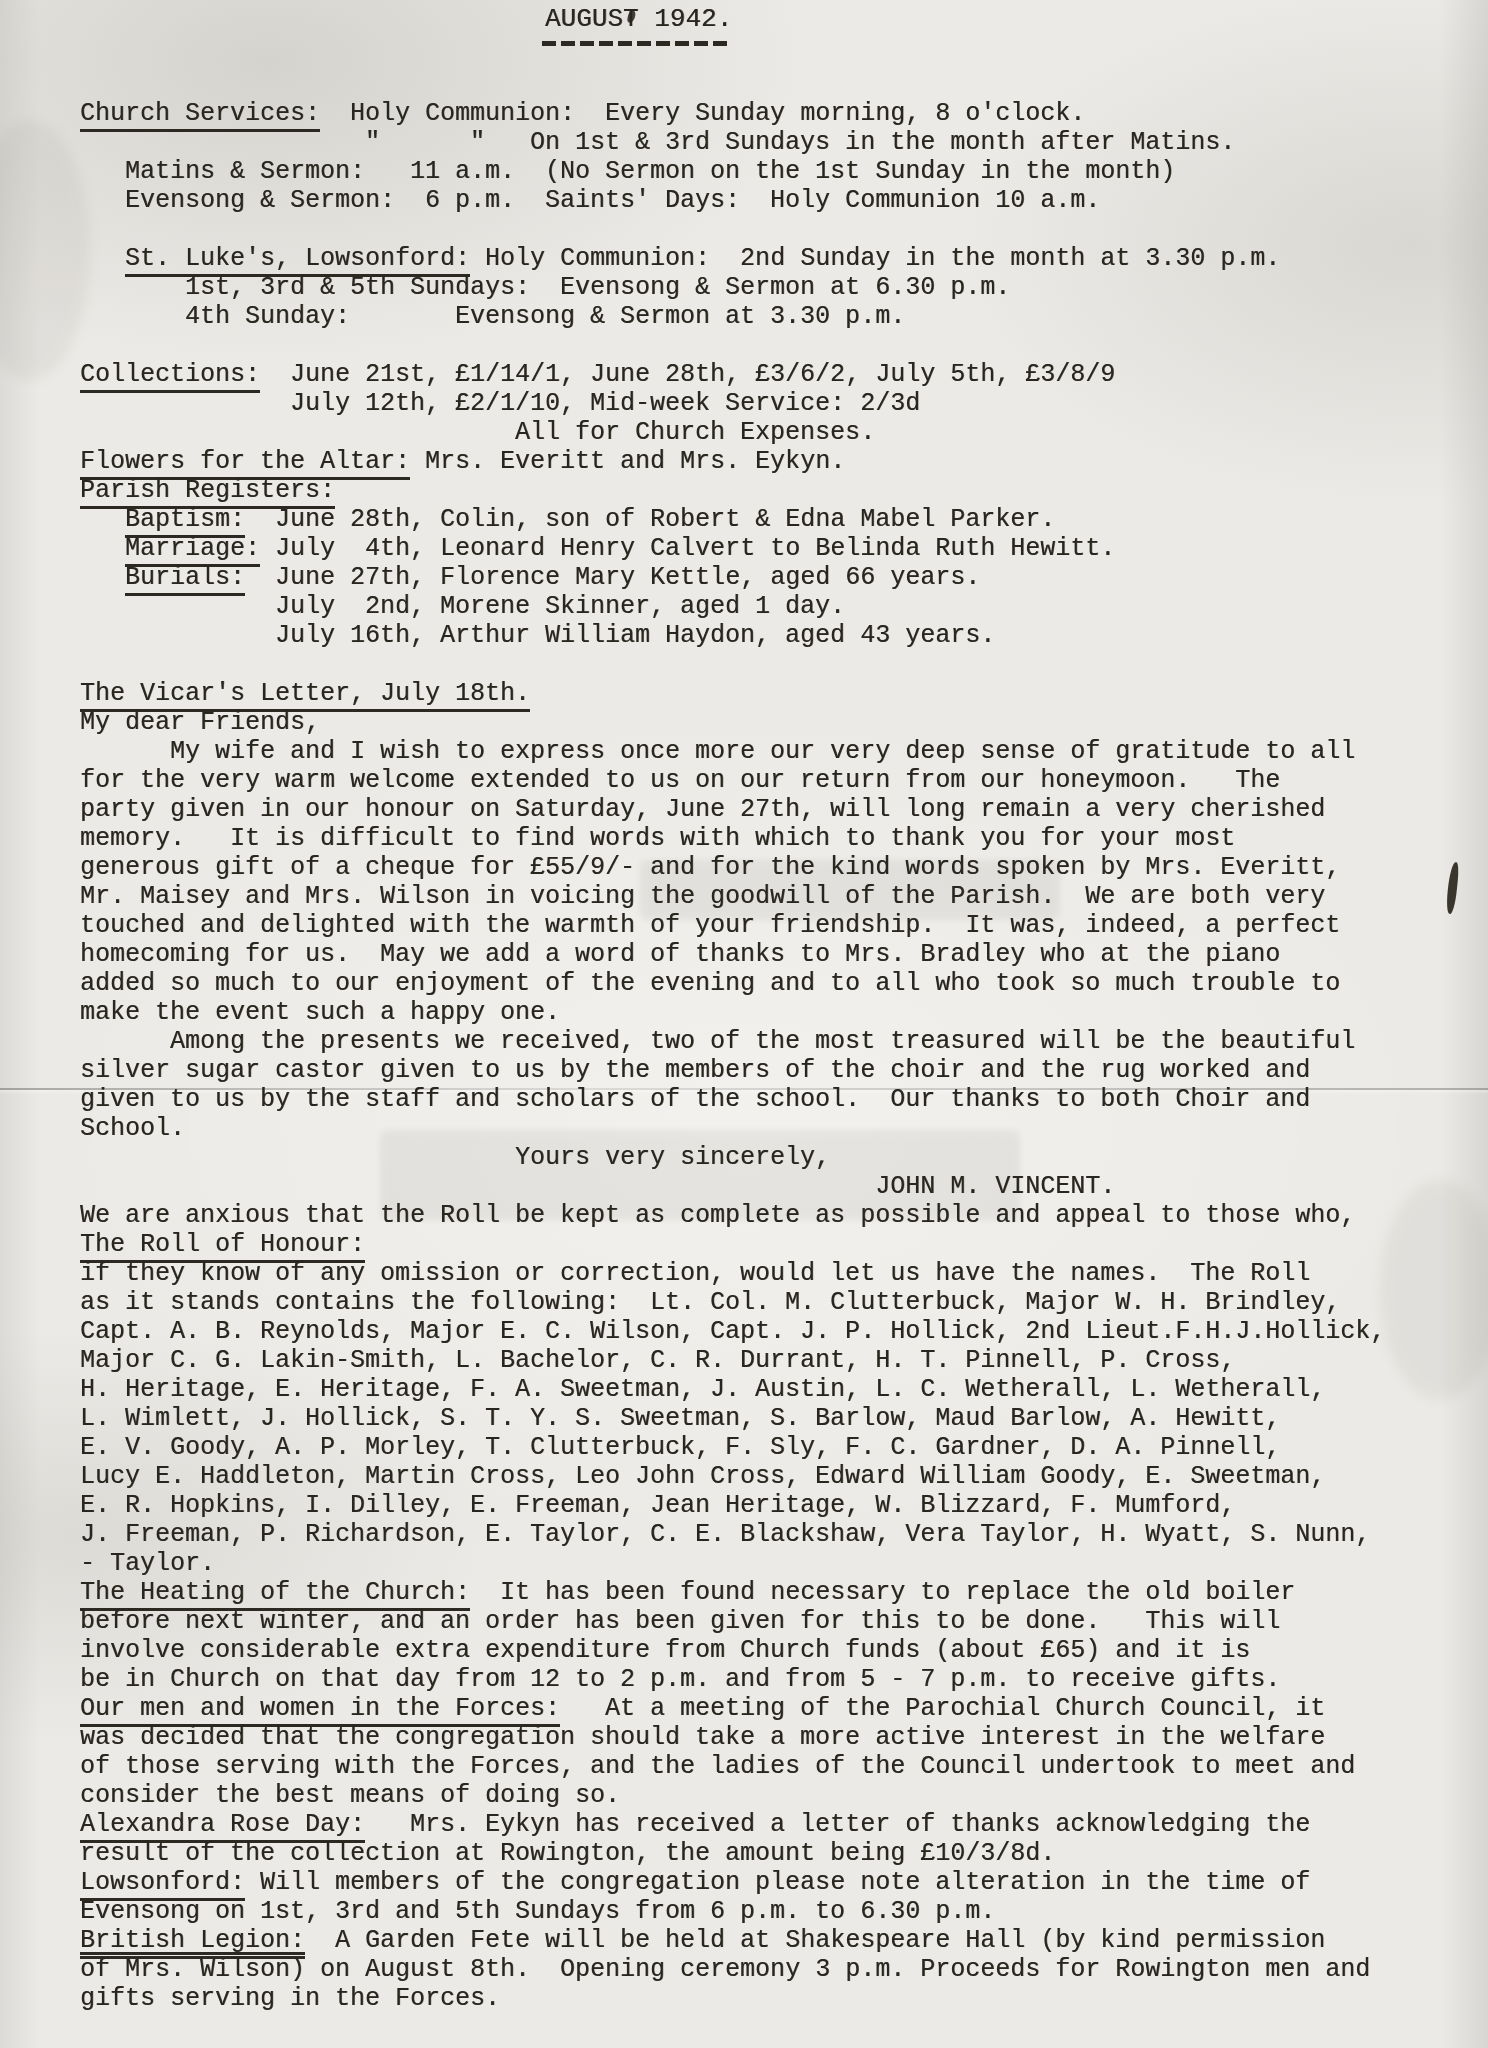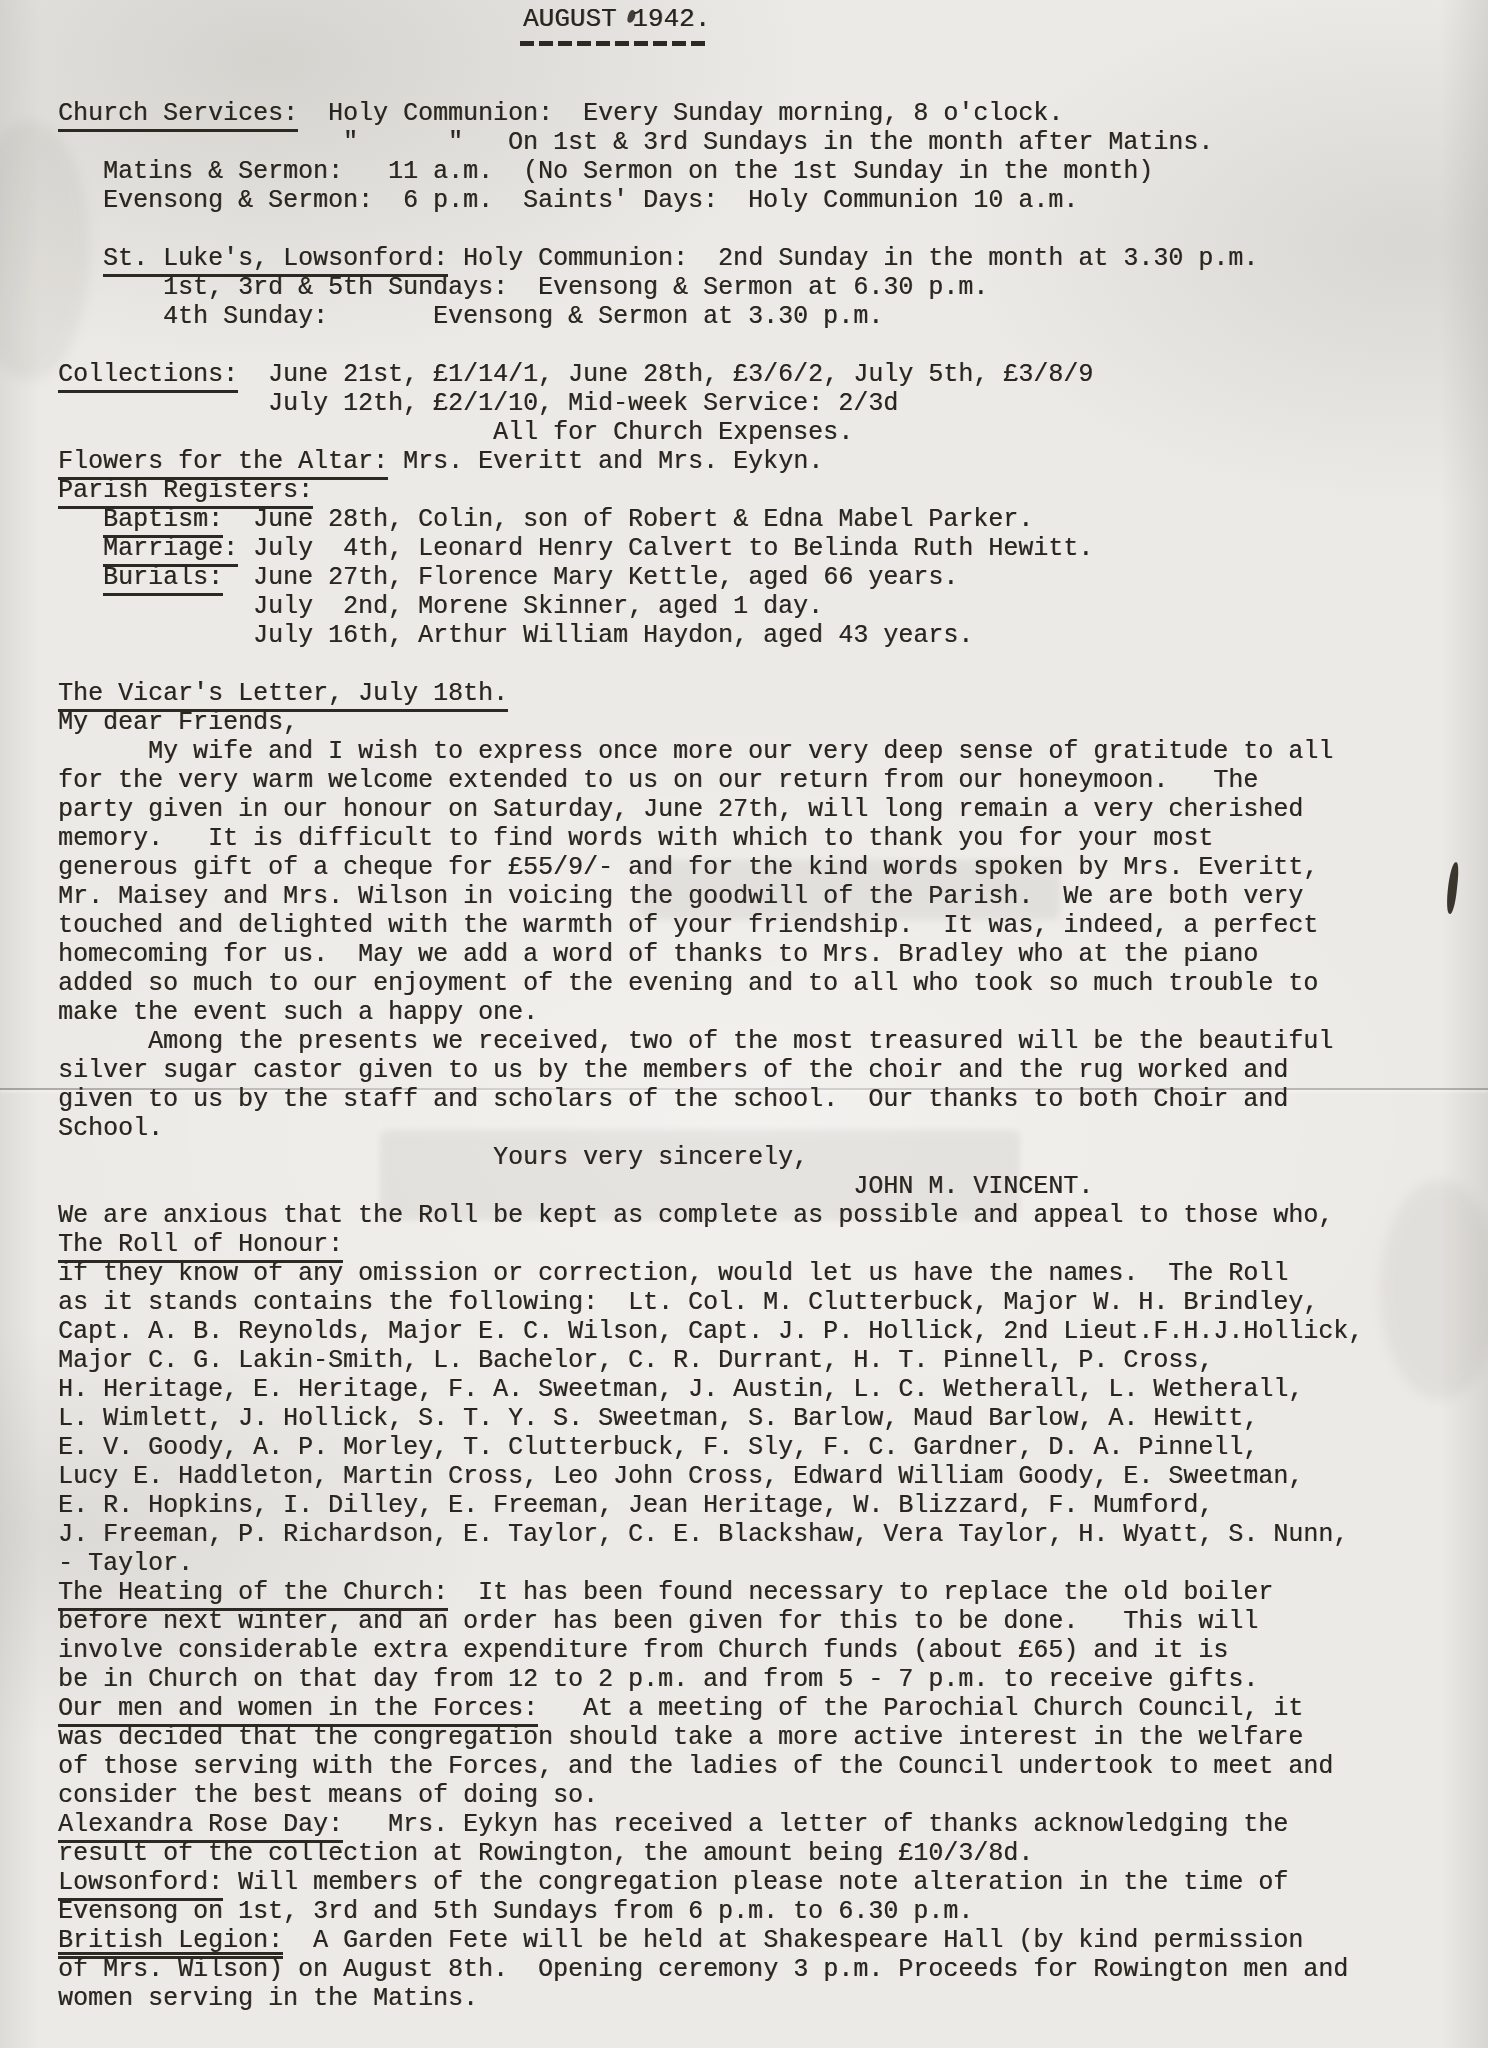--- a/index.html
+++ b/index.html
@@ -14,21 +14,21 @@
     background:
       radial-gradient(ellipse 900px 500px at 18% 3%, rgba(160,158,152,.30), rgba(160,158,152,0) 60%),
       radial-gradient(ellipse 700px 400px at 95% 12%, rgba(150,148,142,.22), rgba(150,148,142,0) 65%),
       radial-gradient(ellipse 1000px 600px at 50% 55%, rgba(255,255,255,.35), rgba(255,255,255,0) 70%),
       radial-gradient(ellipse 600px 300px at 5% 75%, rgba(150,148,142,.18), rgba(150,148,142,0) 70%),
       linear-gradient(90deg, #dcdbd7 0px, #eceae6 40px, #eceae6 1440px, #d8d6d2 1488px),
       #eae8e4;
   }
   .content{
     position:absolute;left:0;top:0;width:1488px;height:2048px;
-    padding:4px 0 0 58px;box-sizing:border-box;
+    padding:4px 0 0 80px;box-sizing:border-box;
   }
   .line{
     white-space:pre;
     font-size:25px;line-height:29px;height:29px;
     letter-spacing:0;
     text-shadow:0.5px 0 0 rgba(41,38,31,.55);
   }
   .title-line{font-size:26px;line-height:30px;height:30px;white-space:pre;
     text-shadow:0.6px 0 0 rgba(41,38,31,.6);}
   .title-dashes{
@@ -130,16 +130,16 @@
         <div class="line"><span class="u">Our men and women in the Forces:</span><span>   At a meeting of the Parochial Church Council, it</span></div>
         <div class="line"><span>was decided that the congregation should take a more active interest in the welfare</span></div>
         <div class="line"><span>of those serving with the Forces, and the ladies of the Council undertook to meet and</span></div>
         <div class="line"><span>consider the best means of doing so.</span></div>
         <div class="line"><span class="u">Alexandra Rose Day:</span><span>   Mrs. Eykyn has received a letter of thanks acknowledging the</span></div>
         <div class="line"><span>result of the collection at Rowington, the amount being £10/3/8d.</span></div>
         <div class="line"><span class="u">Lowsonford:</span><span> Will members of the congregation please note alteration in the time of</span></div>
         <div class="line"><span>Evensong on 1st, 3rd and 5th Sundays from 6 p.m. to 6.30 p.m.</span></div>
         <div class="line"><span class="u">British Legion:</span><span>  A Garden Fete will be held at Shakespeare Hall (by kind permission</span></div>
         <div class="line"><span class="o">of Mrs. Wilson)</span><span> on August 8th.  Opening ceremony 3 p.m. Proceeds for Rowington men and</span></div>
-        <div class="line"><span>women serving in the Matins.</span></div>
+        <div class="line"><span>gifts serving in the Forces.</span></div>
       </div>
   </div>
 </div>
 
 </body></html>

